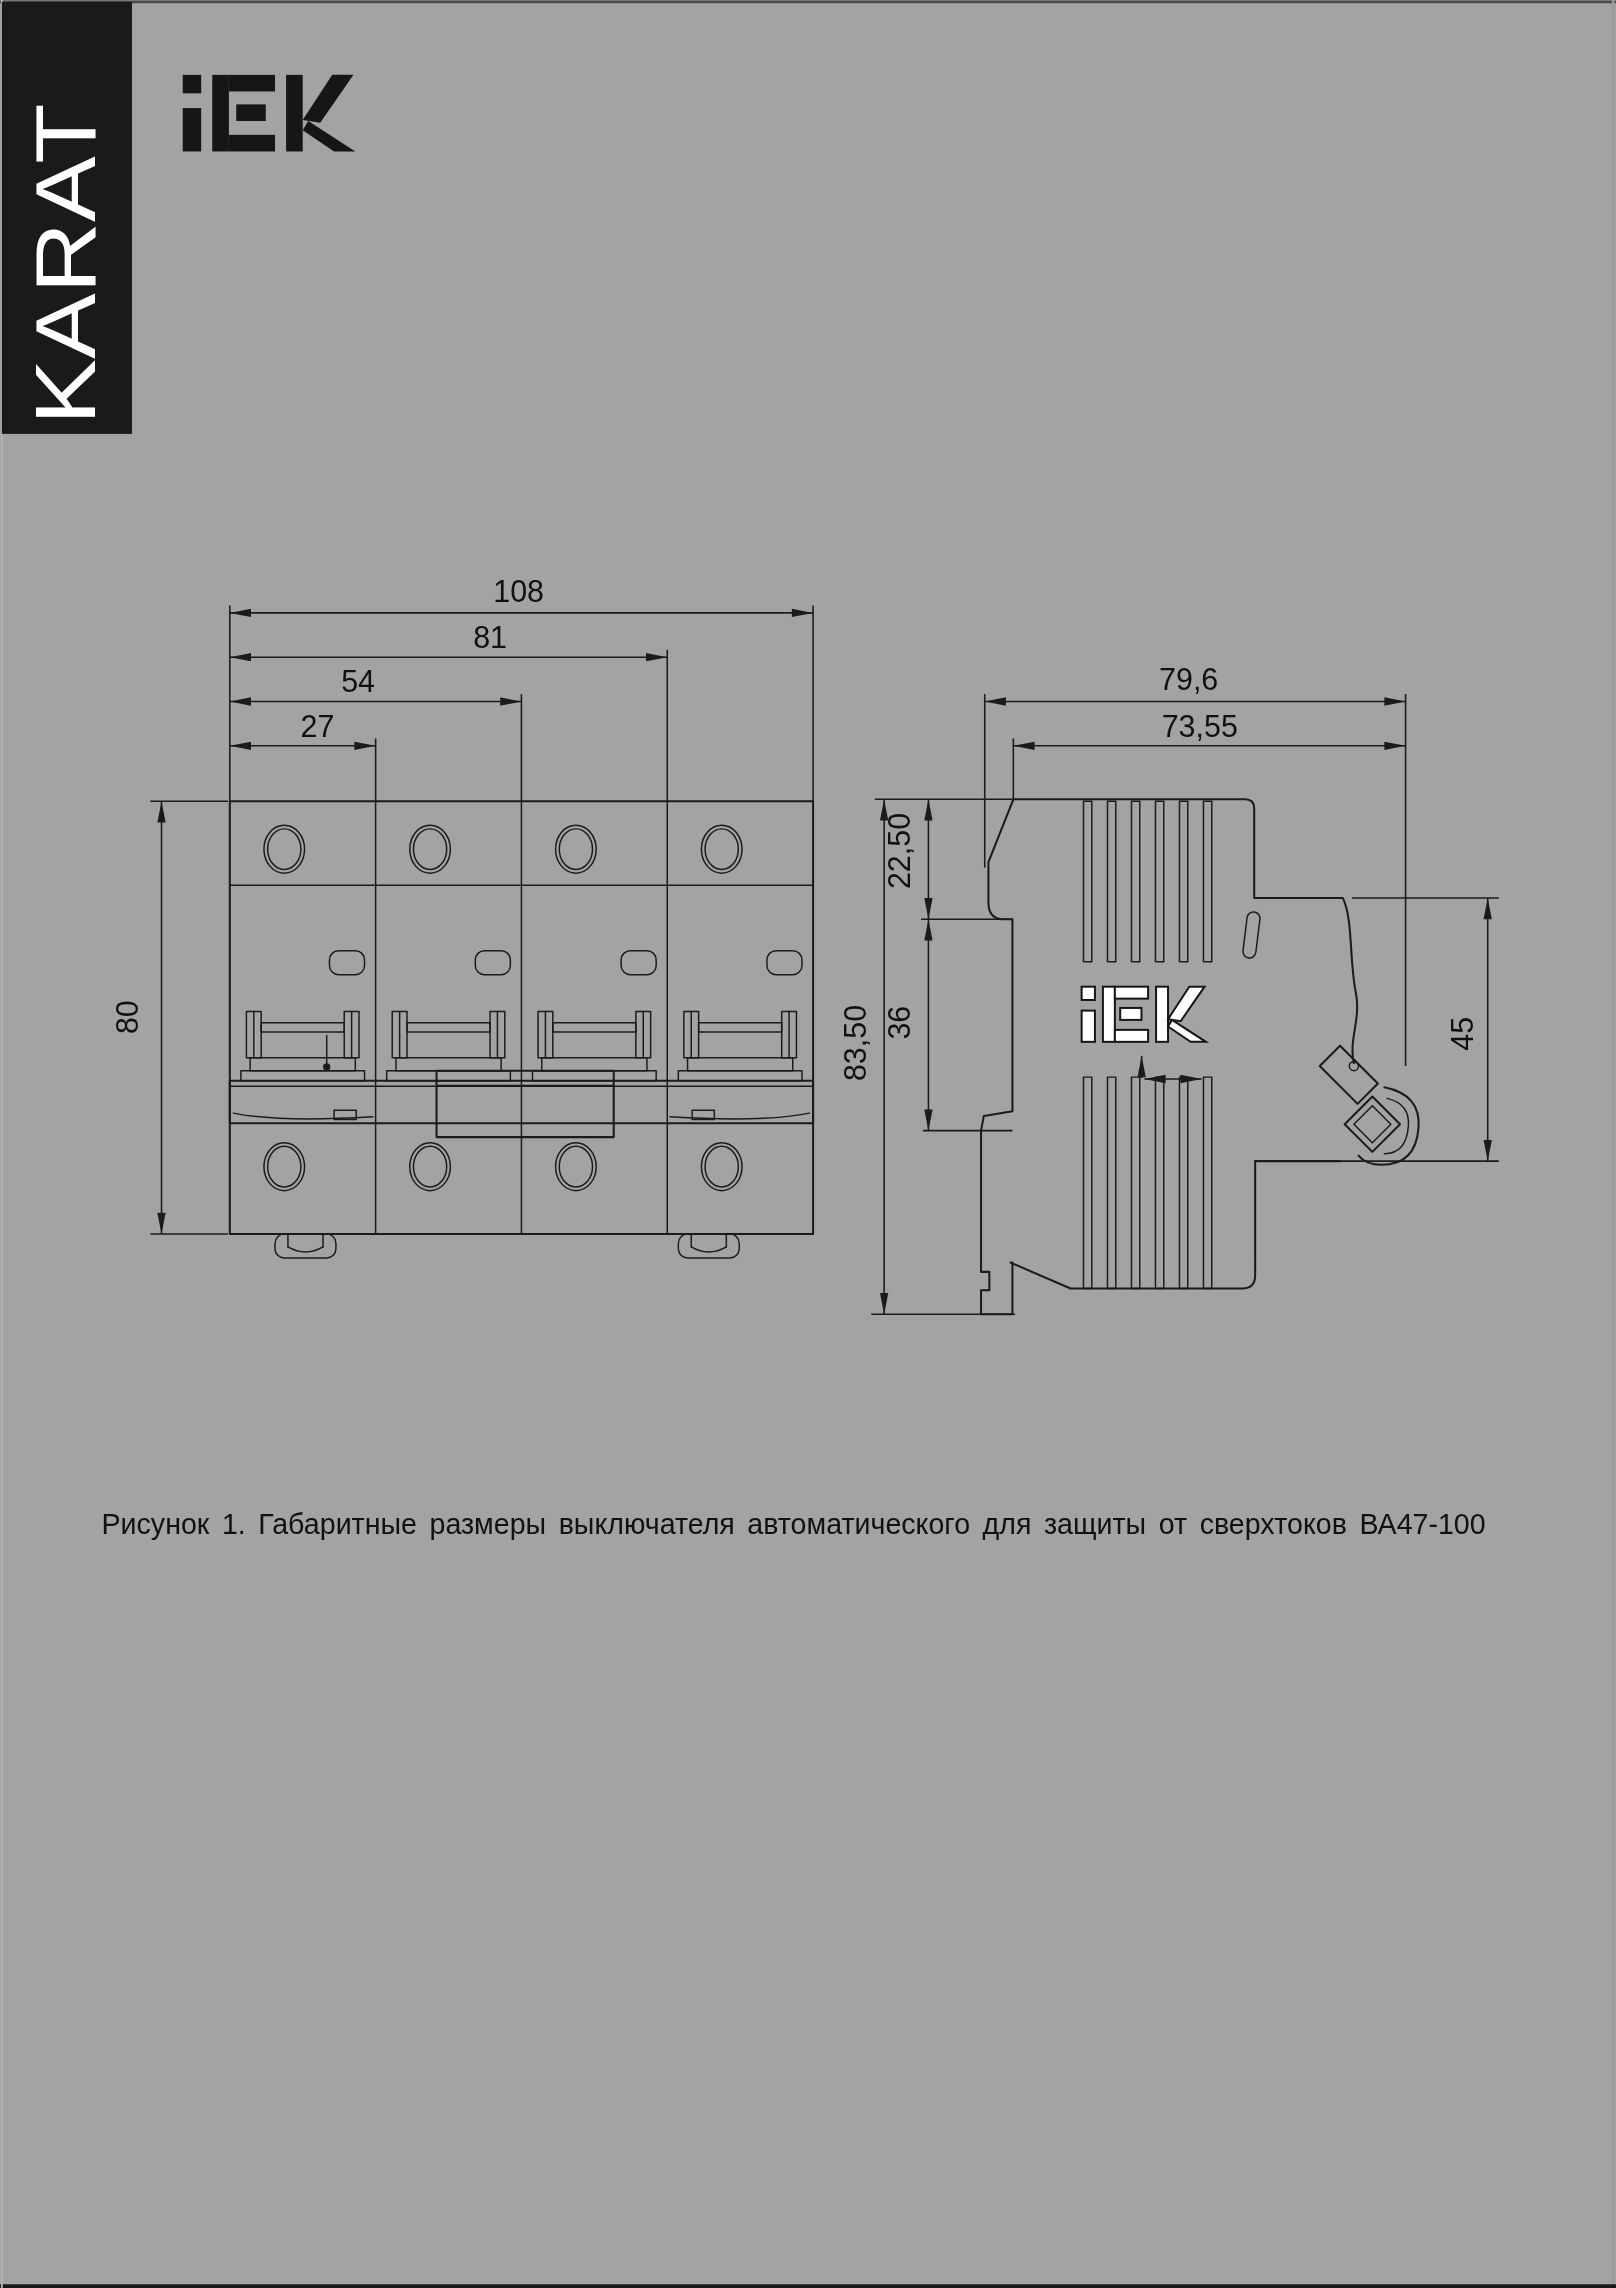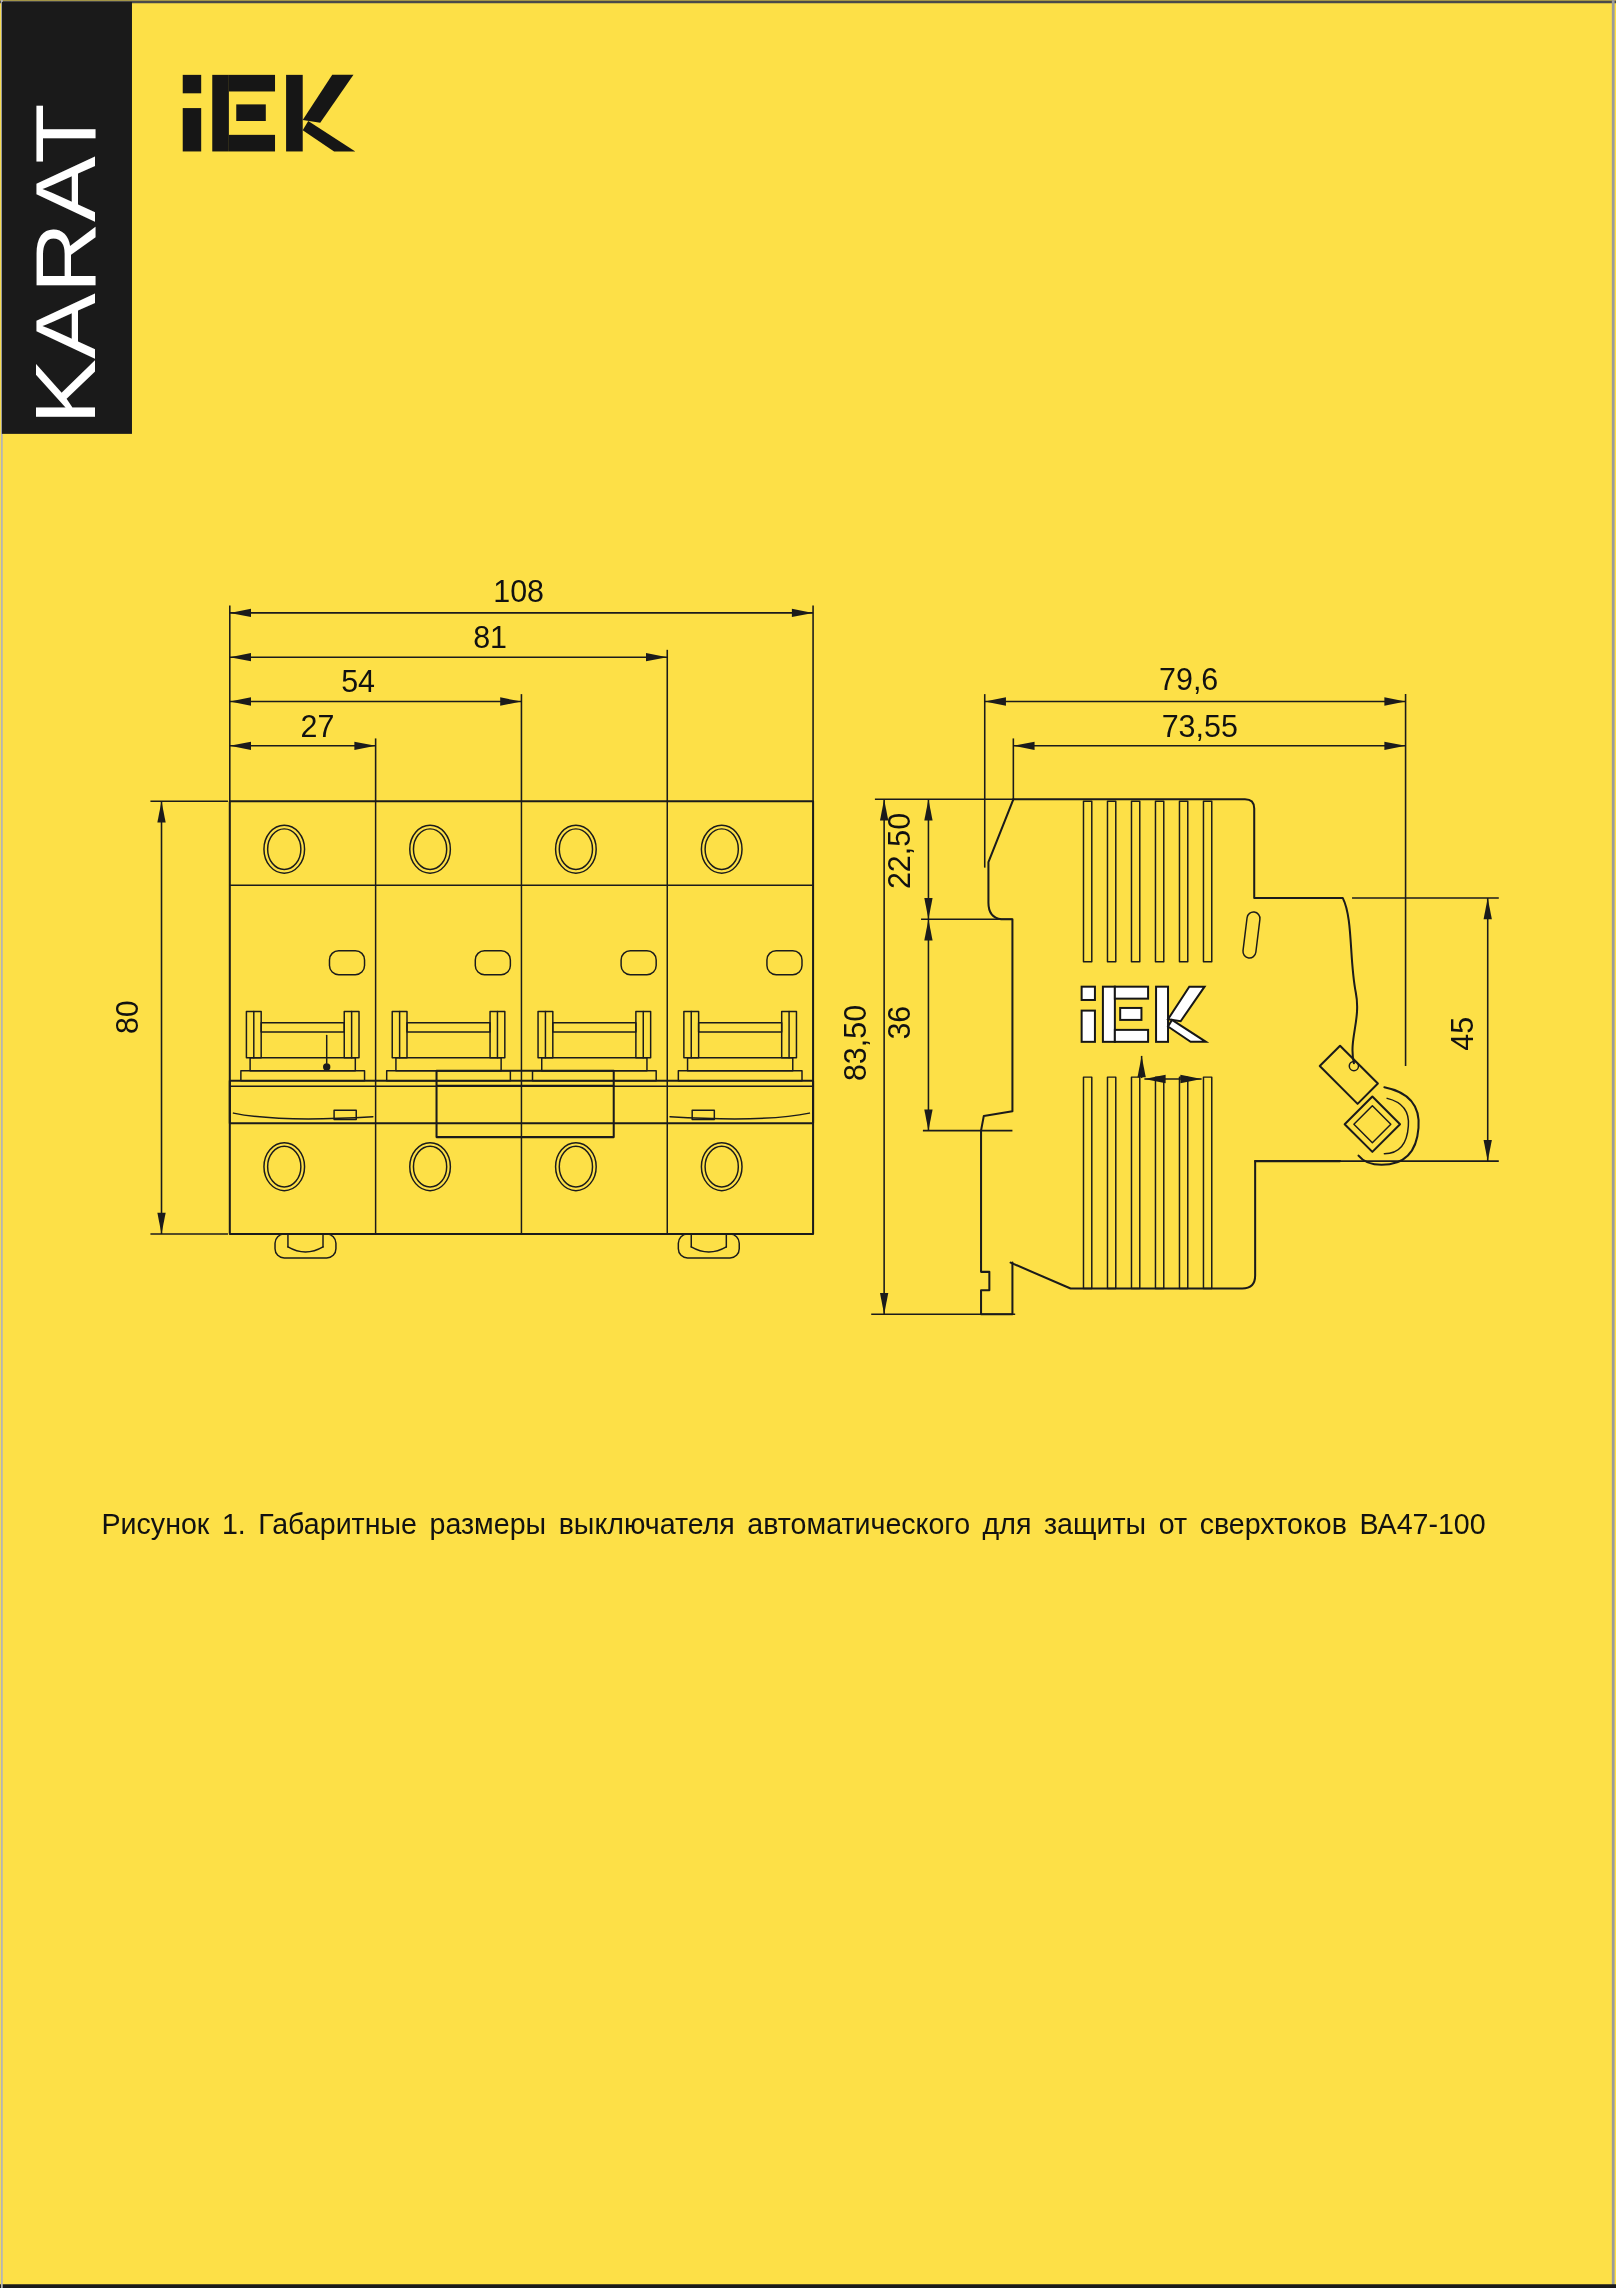--- a/index.html
+++ b/index.html
@@ -1,16 +1,16 @@
 <!DOCTYPE html>
 <html style="font-size:14.8px"><head>
 <meta charset="utf-8">
 <style>
   html,body{margin:0;padding:0;background:#e8e8e8;}
-  .page{position:relative;width:1616px;height:2289px;background:#fde047;margin:0 auto;overflow:hidden;
+  .page{position:relative;width:1616px;height:2289px;background:#a3a3a3;margin:0 auto;overflow:hidden;
         font-family:"Liberation Sans", sans-serif;}
   svg{position:absolute;left:0;top:0;display:block;}
   .ol{fill:none;stroke:#1b1b1b;stroke-width:2.2;stroke-linejoin:round;stroke-linecap:round;}
   .thin{stroke-width:1.6;}
   .dim{fill:none;stroke:#1b1b1b;stroke-width:1.7;stroke-linecap:butt;}
   .dimtext{font-family:"Liberation Sans",sans-serif;font-size:33px;fill:#111;text-anchor:middle;}
   .captiontext{font-family:"Liberation Sans",sans-serif;font-size:31px;fill:#111;}
   .bannertext{font-family:"Liberation Sans",sans-serif;font-size:92px;fill:#ffffff;}
   .logo-filled{fill:#161616;stroke:none;}
   .logo-embossed{fill:#ffffff;stroke:#161616;stroke-width:3px;}

